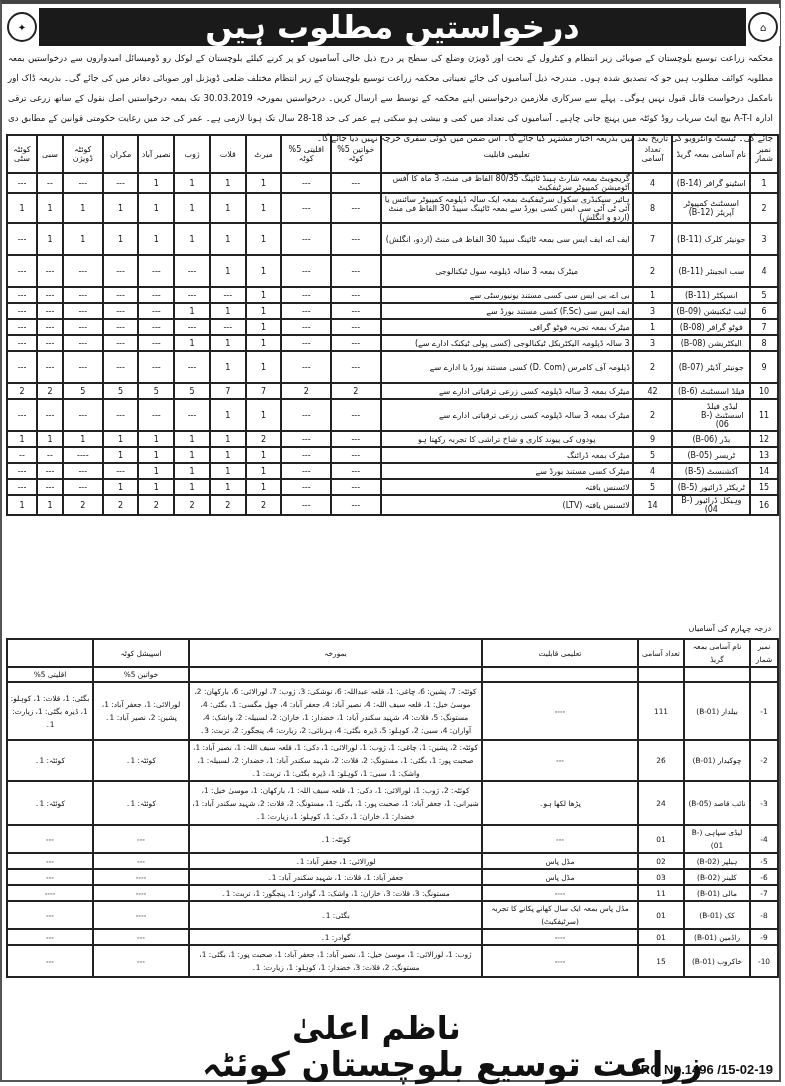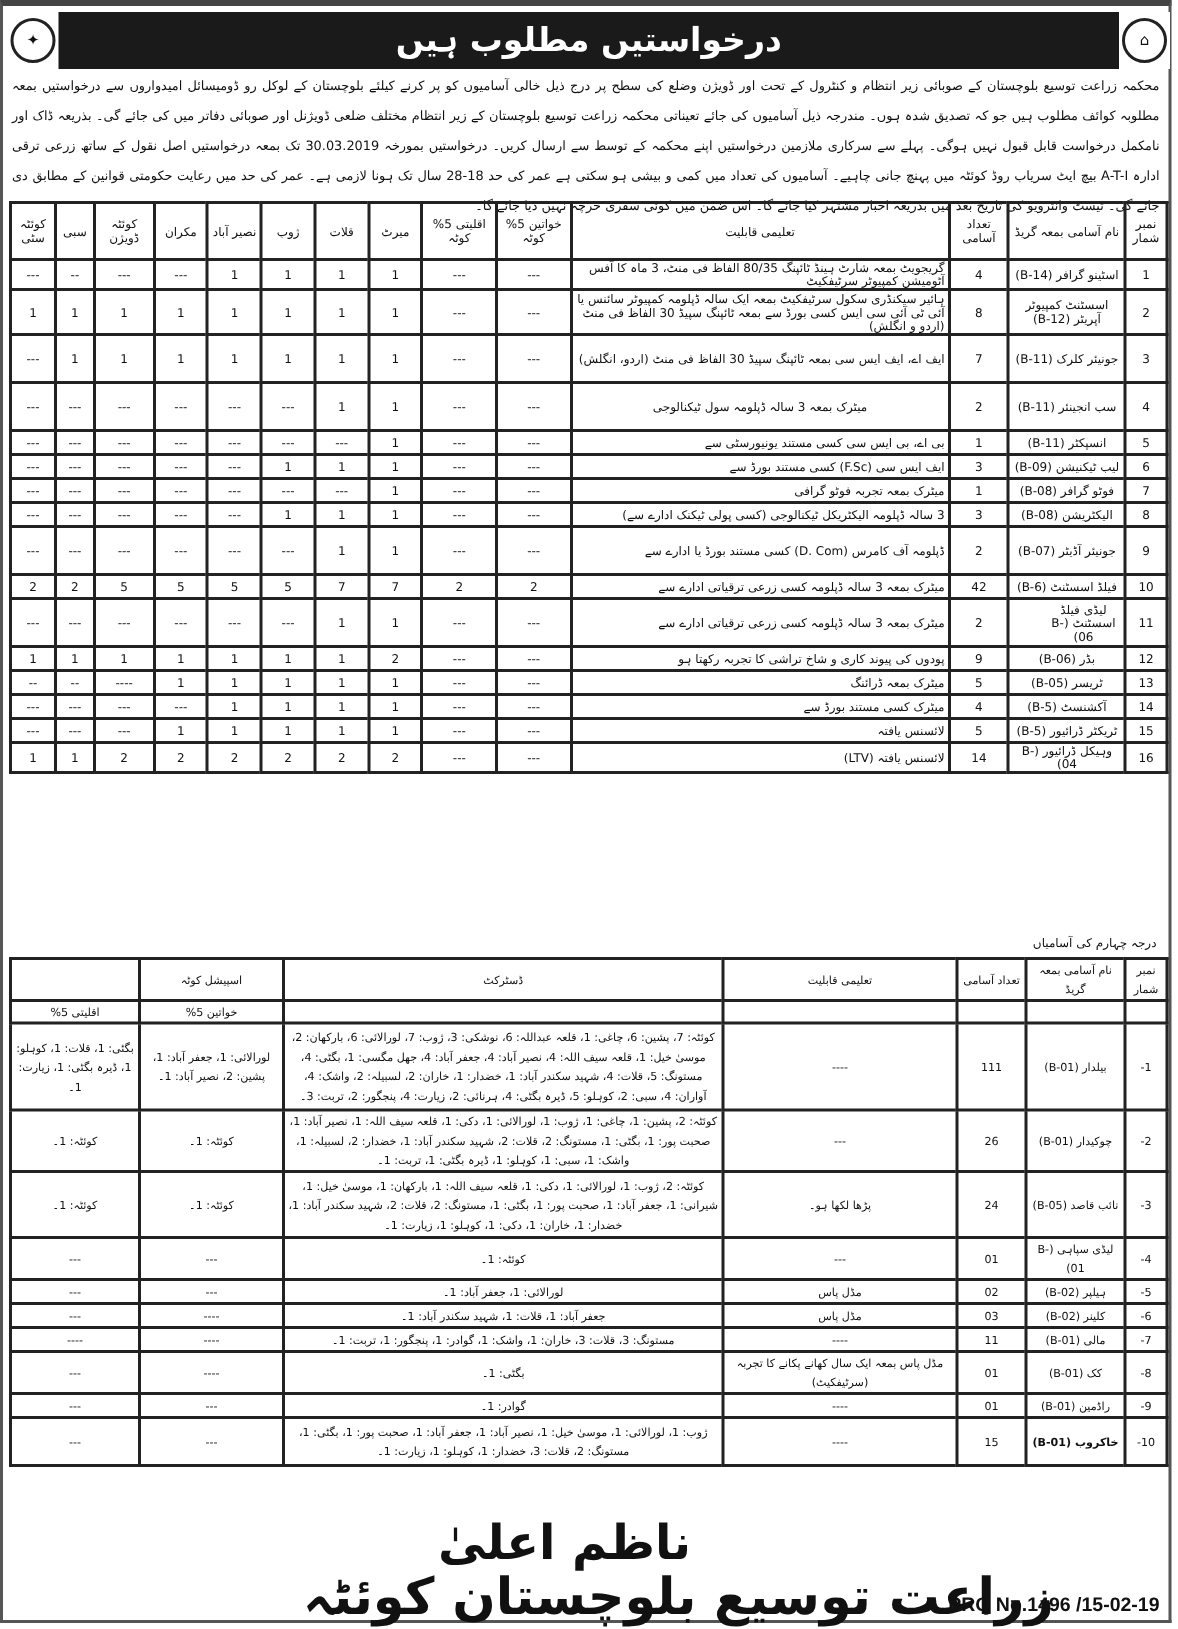--- a/index.html
+++ b/index.html
@@ -1,21 +1,21 @@
 <!DOCTYPE html>
 <html><head>
 <meta charset="utf-8">
 <style>
   html, body { margin:0; padding:0; background:#fff; }
   body { width:785px; height:1086px; overflow:hidden; font-family:"DejaVu Sans", sans-serif; color:#111; }
   .page { position:relative; width:781px; height:1082px; border:2px solid #555; border-top:4px solid #444; box-sizing:border-box; margin:0; }
   .banner { position:absolute; left:3px; top:4px; width:775px; height:38px; display:flex; align-items:stretch; }
   .logo { width:34px; height:38px; background:#fff; display:flex; align-items:center; justify-content:center; }
   .logo .circle { width:26px; height:26px; border-radius:50%; border:2px solid #222; display:flex; align-items:center; justify-content:center; font-size:10px; }
-  .banner-title { flex:1; background:#1a1a1a; color:#fff; font-weight:bold; font-size:22px; display:flex; align-items:center; justify-content:center; letter-spacing:14px; direction:rtl; }
+  .banner-title { flex:1; background:#1a1a1a; color:#fff; font-weight:bold; font-size:32px; display:flex; align-items:center; justify-content:center; letter-spacing:14px; direction:rtl; }
   .intro { position:absolute; left:6px; right:6px; top:44px; direction:rtl; font-size:8.6px; line-height:20px; text-align:justify; }
   table { border-collapse:collapse; direction:rtl; position:absolute; }
   td, th { border:2px solid #222; font-size:8px; text-align:center; vertical-align:middle; padding:0 2px; font-weight:normal; }
   .t1 { left:4px; top:130px; width:773px; }
   .t1 td { height:14px; }
   .sec2label { position:absolute; right:8px; top:620px; font-size:8px; direction:rtl; }
   .t2 { left:4px; top:634px; width:773px; }
   .t2 td { font-size:7.4px; line-height:13px; }
   .sig1 { position:absolute; left:290px; top:1005px; font-size:32px; font-weight:bold; direction:rtl; }
   .sig2 { position:absolute; left:200px; top:1040px; font-size:34px; font-weight:bold; direction:rtl; }
@@ -230,21 +230,21 @@
           <td>---</td>
           <td>---</td>
           <td>---</td>
           <td>---</td>
           <td>---</td>
         </tr>
         <tr>
           <td style="height: 14px;">12</td>
           <td style="height: 14px;">بڈر (B-06)</td>
           <td style="height: 14px;">9</td>
-          <td style="height: 14px; text-align: right;">پودوں کی پیوند کاری و شاخ تراشی کا تجربہ رکھتا ہو</td>
+          <td style="height: 14px; text-align: center;">پودوں کی پیوند کاری و شاخ تراشی کا تجربہ رکھتا ہو</td>
           <td>---</td>
           <td>---</td>
           <td>2</td>
           <td>1</td>
           <td>1</td>
           <td>1</td>
           <td>1</td>
           <td>1</td>
           <td>1</td>
           <td>1</td>
@@ -318,21 +318,21 @@
 
   <div class="sec2label">درجہ چہارم کی آسامیاں</div>
 
   <table class="t2">
     <thead>
       <tr>
         <td style="width:22px">نمبر شمار</td>
         <td style="width:60px">نام آسامی بمعہ گریڈ</td>
         <td style="width:40px">تعداد آسامی</td>
         <td style="width:150px">تعلیمی قابلیت</td>
-        <td>ڈسٹرکٹ</td>
+        <td>بمورخہ</td>
         <td style="width:90px">اسپیشل کوٹہ</td>
         <td style="width:80px"></td>
       </tr>
       <tr>
         <td></td>
           <td></td>
           <td></td>
           <td></td>
           <td></td>
         <td>خواتین 5%</td>
@@ -416,21 +416,21 @@
           <td style="height: 14px;">9-</td>
           <td style="height: 14px;">راڈمین (B-01)</td>
           <td style="height: 14px;">01</td>
           <td style="height: 14px;">----</td>
           <td style="height: 14px; margin-left: 28px;">گوادر: 1۔</td>
           <td style="height: 14px;">---</td>
           <td style="height: 14px;">---</td>
         </tr>
         <tr>
           <td style="height: 30px;">10-</td>
-          <td style="height: 30px; font-weight: bold;">خاکروب (B-01)</td>
+          <td style="height: 30px;">خاکروب (B-01)</td>
           <td style="height: 30px;">15</td>
           <td style="height: 30px;">----</td>
           <td style="height: 30px;">ژوب: 1، لورالائی: 1، موسیٰ خیل: 1، نصیر آباد: 1، جعفر آباد: 1، صحبت پور: 1، بگٹی: 1، مستونگ: 2، قلات: 3، خضدار: 1، کوہلو: 1، زیارت: 1۔</td>
           <td style="height: 30px;">---</td>
           <td style="height: 30px;">---</td>
         </tr>
       </tbody>
   </table>
 
   <div class="sig1">ناظم اعلیٰ</div>

